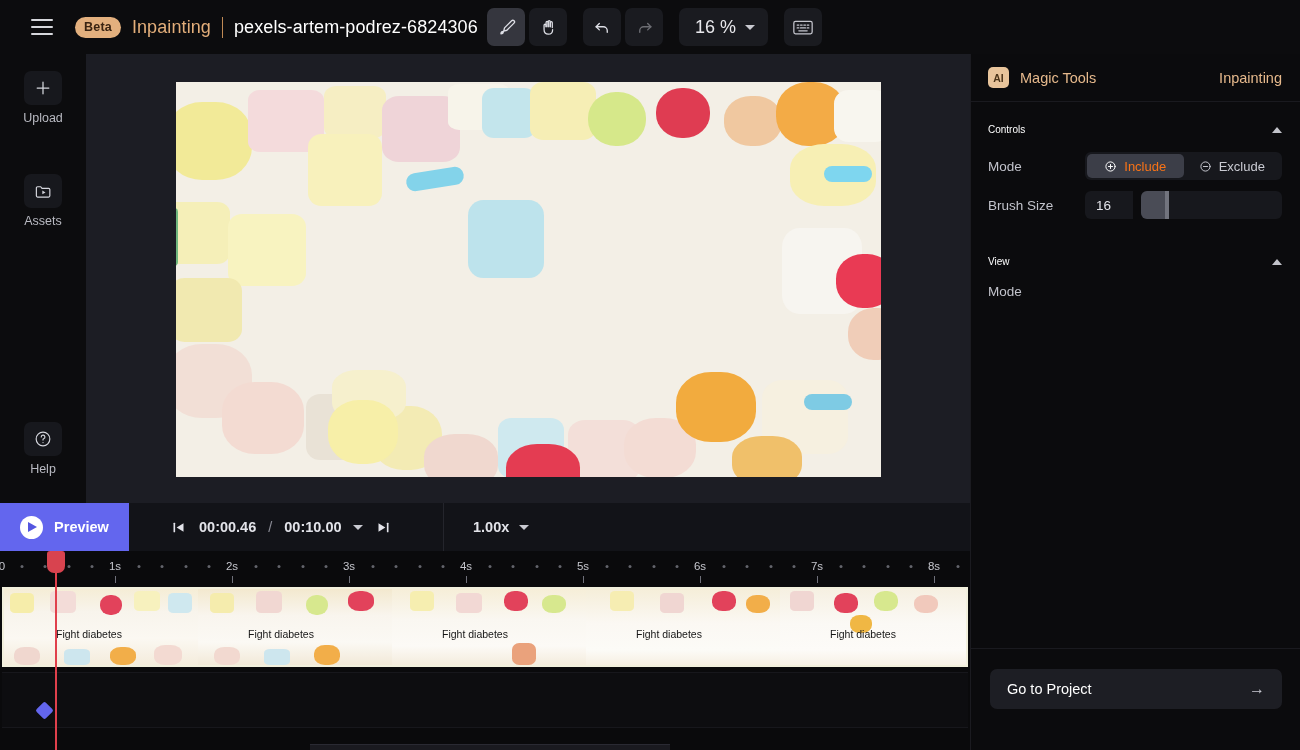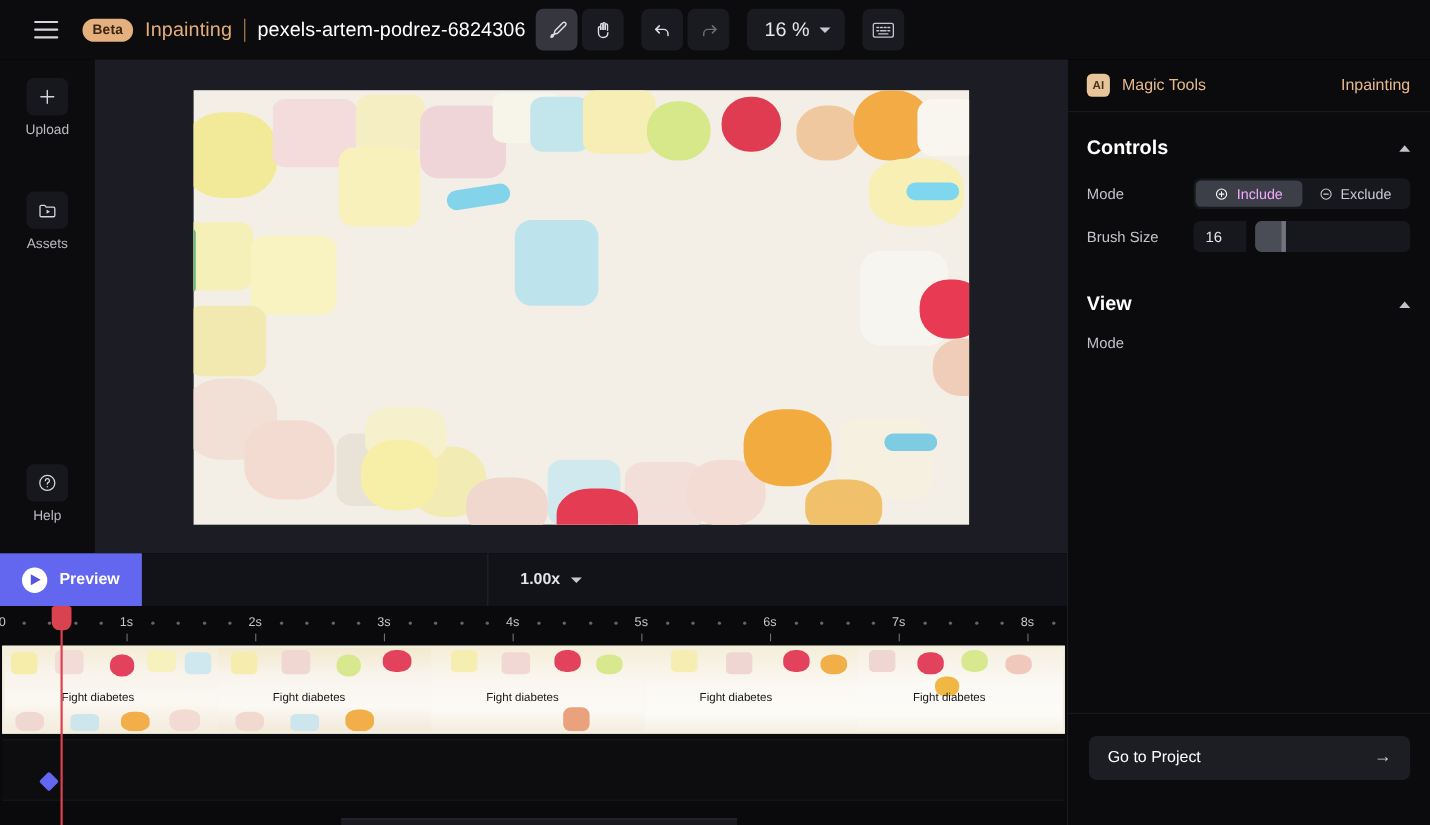--- a/index.html
+++ b/index.html
@@ -209,40 +209,40 @@
   }
   .panel-head-title { margin-left: 11px; color: #e6b98c; font-size: 14.5px; }
   .panel-head-right { margin-left: auto; color: #e6b98c; font-size: 14.5px; }
 
   .section {
     padding: 22px 18px 0 17px;
   }
   .section-head {
     display: flex; align-items: center; margin-bottom: 17px; cursor: pointer;
   }
-  .section-title { font-size: 18px; font-weight: bold; color: #ffffff; }
+  .section-title { font-size: 10px; font-weight: normal; color: #ffffff; }
   .chev-up {
     margin-left: auto; width: 0; height: 0;
     border-left: 5.5px solid transparent; border-right: 5.5px solid transparent;
     border-bottom: 6px solid #c2c3ca;
   }
   .row { display: flex; align-items: center; margin-bottom: 11px; }
   .row-label { width: 97px; font-size: 13.5px; color: #c2c3cb; flex-shrink: 0; }
 
   .seg {
     display: flex; align-items: center; height: 28px;
     background: #17181d; border-radius: 6px; padding: 2px; flex: 1;
   }
   .seg-item {
     flex: 1; height: 24px; border-radius: 5px;
     display: flex; align-items: center; justify-content: center; gap: 7px;
     font-size: 13px; color: #c9cad2; cursor: pointer; border: none;
     background: transparent; font-family: "Liberation Sans", sans-serif;
   }
-  .seg-item.sel { background: #3c3e48; color: #f0abfc; }
+  .seg-item.sel { background: #3c3e48; color: #f97316; }
 
   .numbox {
     width: 48px; height: 28px; border-radius: 6px 0 0 6px;
     background: #17181d; border: none; color: #e3e4ea;
     font-size: 13.5px; padding-left: 11px;
     font-family: "Liberation Sans", sans-serif;
   }
   .slider {
     position: relative; flex: 1; height: 28px; margin-left: 8px;
     background: #17181d; border-radius: 6px; cursor: pointer;
@@ -412,20 +412,38 @@
     </div>
   </div>
 
   <div class="playbar">
     <button class="preview-btn">
       <span class="play-circle">
           <span class="play-tri"></span>
         </span>
       <span>Preview</span>
     </button>
+    <div class="transport">
+      <button class="tr-ibtn">
+        <svg width="15" height="15" viewBox="0 0 24 24" fill="#e2e3e9">
+          <rect x="4" y="4.5" width="2.6" height="15" rx="0.8"></rect>
+          <path d="M20 5.2v13.6L9 12z"></path>
+        </svg>
+      </button>
+      <span>00:00.46</span>
+      <span class="tr-sep">/</span>
+      <span>00:10.00</span>
+      <span class="caret-dn"></span>
+      <button class="tr-ibtn">
+        <svg width="15" height="15" viewBox="0 0 24 24" fill="#e2e3e9">
+          <path d="M4 5.2v13.6L15 12z"></path>
+          <rect x="17.4" y="4.5" width="2.6" height="15" rx="0.8"></rect>
+        </svg>
+      </button>
+    </div>
     <div class="speed-wrap">
       <span>1.00x</span>
       <span class="caret-dn"></span>
     </div>
   </div>
 
   <div class="timeline">
     <div class="ruler">
       <span class="rtick" style="left:2px;">0</span>
       <span class="rtick" style="left:115px;">1s</span>

